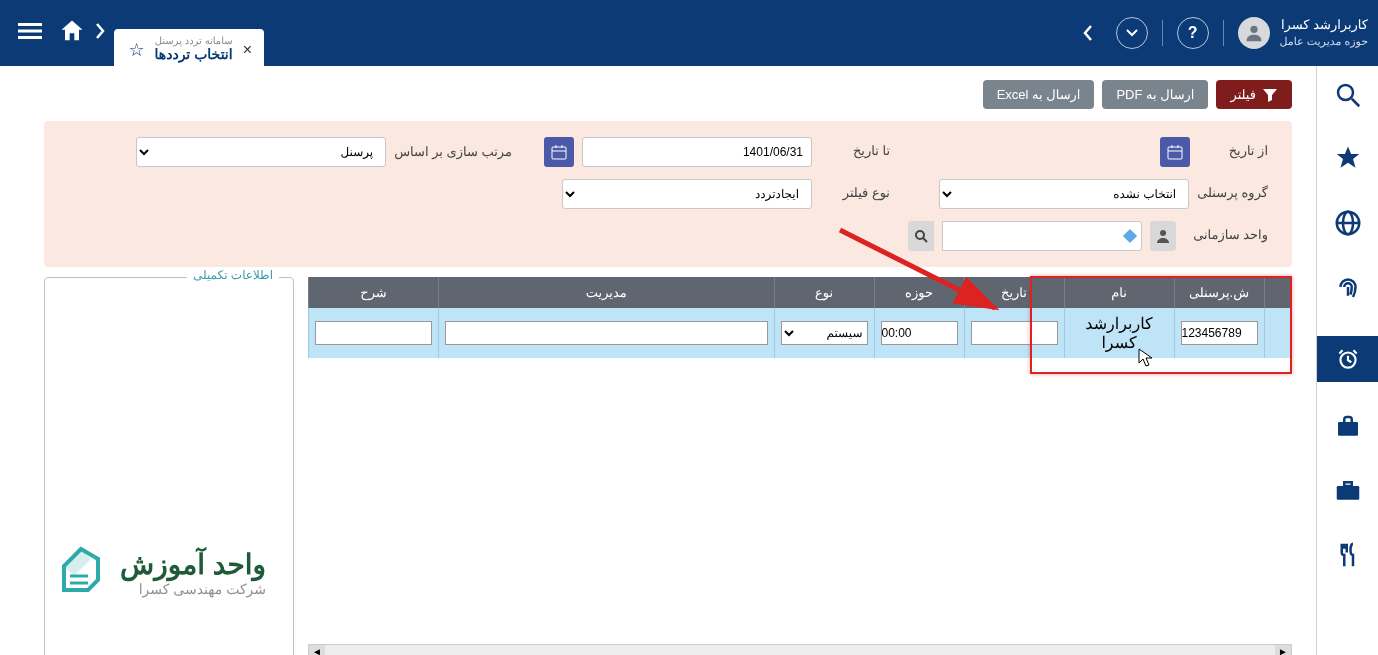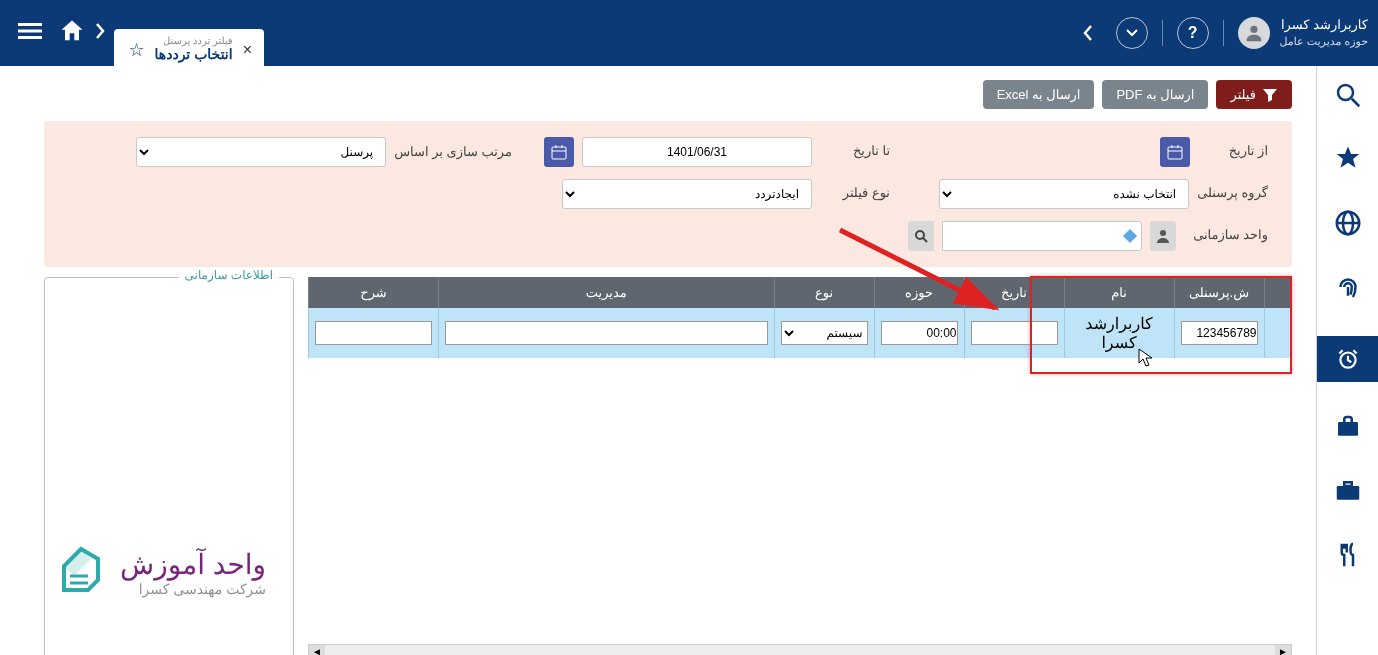--- a/index.html
+++ b/index.html
@@ -36,53 +36,53 @@
 .btn{padding:7px 14px;border-radius:4px;font-size:13px;color:#fff;cursor:pointer;display:flex;align-items:center;gap:6px;border:none}
 .btn-or{background:#7f1d1d}
 .btn-gr{background:#7a848d}
 .filter-ic{width:16px;height:14px;fill:#fff}
 
 .fpanel{background:#fbe9e1;border-radius:4px;padding:16px 24px}
 .frow{display:flex;gap:18px;margin-bottom:12px;align-items:flex-start}
 .fcell{display:flex;align-items:flex-start;gap:8px;font-size:13px;color:#444}
 .flabel{padding-top:6px;white-space:nowrap;min-width:70px;text-align:right}
 .flabel2{padding-top:6px;white-space:nowrap;min-width:70px;text-align:right;line-height:1.4}
-.finput{height:30px;border:1px solid #c8c8c8;border-radius:3px;background:#fff;padding:0 8px;font-size:12px;direction:ltr;text-align:center}
+.finput{height:30px;border:1px solid #c8c8c8;border-radius:3px;background:#fff;padding:0 8px;font-size:12px;direction:ltr;text-align:right}
 .finput.w230{width:230px}
 .fsel{height:30px;border:1px solid #c8c8c8;border-radius:3px;background:#fff;padding:0 8px;font-size:12px;width:250px}
 .cal-btn{width:30px;height:30px;background:#4a5aa8;border-radius:3px;display:flex;align-items:center;justify-content:center;cursor:pointer}
 .cal-btn svg{width:16px;height:16px;fill:#fff}
 .srch-btn{width:26px;height:30px;background:#d8d8d8;border-radius:3px 0 0 3px;display:flex;align-items:center;justify-content:center;cursor:pointer}
 .srch-btn svg{width:14px;height:14px;fill:#444}
 .sel-input{height:30px;border:1px solid #c8c8c8;border-top-right-radius:3px;border-bottom-right-radius:3px;background:#fff;width:200px;display:flex;align-items:center;padding:0 6px;justify-content:space-between}
 .diamond{width:10px;height:10px;background:#5fa8e6;transform:rotate(45deg)}
 .prs-btn{width:26px;height:30px;background:#d8d8d8;border-radius:3px;display:flex;align-items:center;justify-content:center;cursor:pointer;margin-right:4px}
 .prs-btn svg{width:16px;height:16px;fill:#555}
 
 .midwrap{display:flex;gap:14px;margin-top:10px}
 .infobox{border:1px solid #b8c2cc;border-radius:4px;flex:0 0 250px;min-height:340px;position:relative}
 .infobox .legend{position:absolute;top:-10px;right:14px;background:#fff;padding:0 6px;font-size:12px;color:#3a9caa}
 .tblwrap{flex:1;overflow:auto;border-bottom:1px solid #ccc}
 table{border-collapse:collapse;width:100%;direction:rtl}
 thead th{background:#606670;color:#fff;font-size:13px;font-weight:400;padding:8px 6px;text-align:center;border-left:1px solid #7a7f88}
 tbody td{background:#bfe3f7;padding:6px;border-left:1px solid #9fc9df;text-align:center}
-.td-input{width:100%;height:24px;border:1px solid #999;background:#fff;font-size:12px;text-align:right;direction:ltr}
+.td-input{width:100%;height:24px;border:1px solid #999;background:#fff;font-size:12px;text-align:left;direction:ltr}
 .td-input.rtl{direction:rtl}
 .td-sel{width:100%;height:24px;border:1px solid #999;background:#fff;font-size:12px}
 .highlight-box{position:absolute;border:2px solid #d22;box-shadow:0 0 4px rgba(210,30,30,.4);pointer-events:none}
 
 .arrow{position:absolute;pointer-events:none}
 .cursor{position:absolute;width:16px;height:20px}
 .hscroll{height:16px;background:#eee;border:1px solid #ccc;position:relative}
 .hscroll .l,.hscroll .r{position:absolute;top:0;width:16px;height:14px;background:#ddd;text-align:center;font-size:10px;line-height:14px}
 .hscroll .l{left:0} .hscroll .r{right:0}
 
 .wm{position:absolute;left:54px;bottom:56px;display:flex;align-items:center;gap:12px;opacity:.95}
 .wm-txt{text-align:right}
-.wm-t1{color:#701a75;font-size:28px;font-weight:400}
+.wm-t1{color:#14532d;font-size:28px;font-weight:700}
 .wm-t2{color:#8a8a8a;font-size:14px}
 .wm-ic{width:54px;height:54px}
 </style>
 </head>
 <body>
 
 <div class="topbar">
   <div class="top-left">
     <div class="user-block">
       <div class="user-txt">
@@ -109,21 +109,21 @@
     <div class="ibtn-flat">
         <svg width="12" height="18" viewBox="0 0 12 18">
           <path d="M9 2L3 9l6 7" stroke="#fff" stroke-width="2.5" fill="none"></path>
         </svg>
       </div>
   </div>
   <div class="top-right">
     <div class="tab">
       <span class="x">×</span>
       <div class="tab-body">
-        <div class="tab-t1">فیلتر تردد پرسنل</div>
+        <div class="tab-t1">سامانه تردد پرسنل</div>
         <div class="tab-t2">انتخاب ترددها</div>
       </div>
       <span class="star">☆</span>
     </div>
     <span class="tr-nav"><svg width="12" height="18" viewBox="0 0 12 18">
           <path d="M3 2l6 7-6 7" stroke="#fff" stroke-width="2.5" fill="none"></path>
         </svg></span>
     <span><svg class="home-ic" viewBox="0 0 24 24">
           <path d="M12 3l9 8h-3v9h-4v-6h-4v6H6v-9H3z"></path>
         </svg></span>
@@ -273,21 +273,21 @@
           </tr>
         </tbody>
       </table>
       <div style="height:286px"></div>
       <div class="hscroll">
           <span class="l">◄</span>
           <span class="r">►</span>
         </div>
     </div>
     <div class="infobox">
-      <span class="legend">اطلاعات سازمانی</span>
+      <span class="legend">اطلاعات تکمیلی</span>
     </div>
   </div>
 
 </div>
 
 <div class="highlight-box" style="top:276px;left:1030px;width:262px;height:98px"></div>
 
 <svg class="arrow" style="top:220px;left:830px;width:190px;height:110px" viewBox="0 0 190 110">
   <defs>
       <marker id="ah" markerWidth="10" markerHeight="10" refX="8" refY="3" orient="auto">

